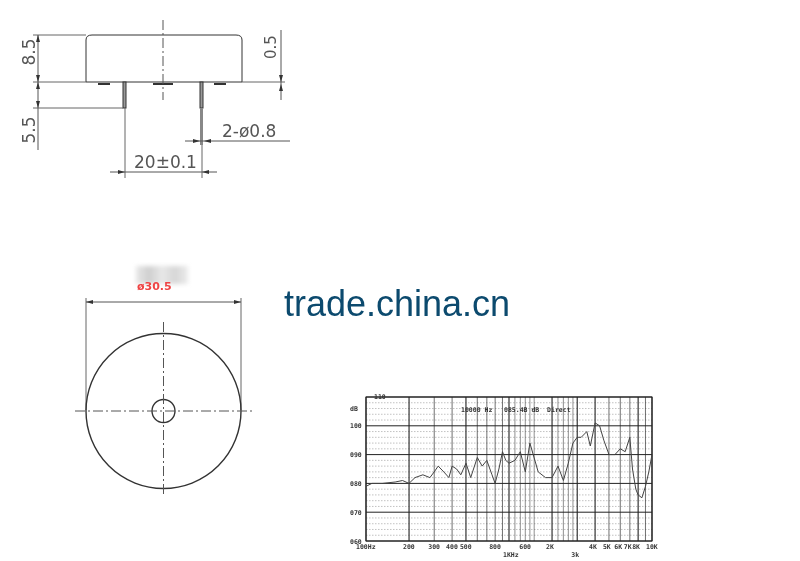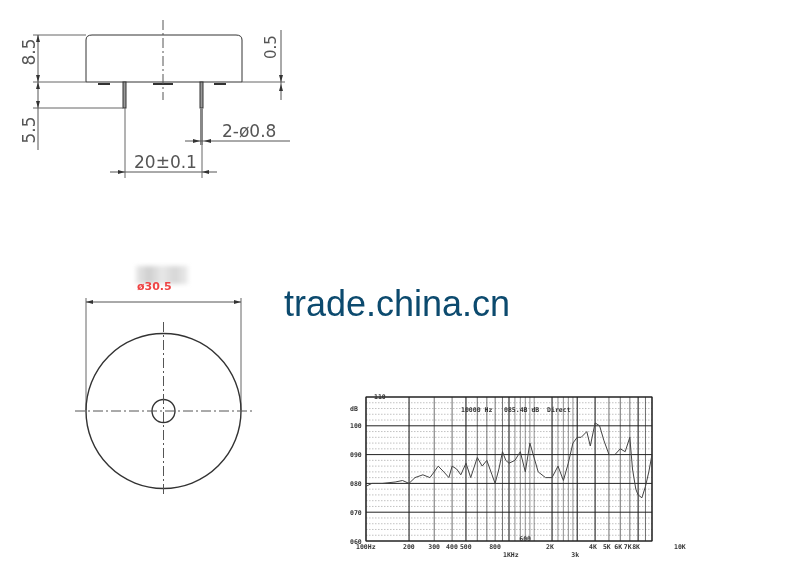--- a/index.html
+++ b/index.html
@@ -151,25 +151,25 @@
   <div class="chart-lbl" style="left:20px;top:95px;">080</div>
   <div class="chart-lbl" style="left:20px;top:124px;">070</div>
   <div class="chart-lbl" style="left:20px;top:153px;">060</div>
   <div class="chart-lbl" style="left:131px;top:21px;white-space:pre;">10000 Hz   085.4B dB  Direct</div>
   <div id="xticks">
       <div class="chart-lbl" style="left: 26px; top: 158px;">100Hz</div>
       <div class="chart-lbl" style="left: 73.0473px; top: 158px;">200</div>
       <div class="chart-lbl" style="left: 98.2283px; top: 158px;">300</div>
       <div class="chart-lbl" style="left: 116.095px; top: 158px;">400</div>
       <div class="chart-lbl" style="left: 129.953px; top: 158px;">500</div>
-      <div class="chart-lbl" style="left: 141.276px; top: 150px; padding-left: 48px;">600</div>
+      <div class="chart-lbl" style="left: 141.276px; top: 158px; padding-left: 48px;">600</div>
       <div class="chart-lbl" style="left: 159.142px; top: 158px;">800</div>
       <div class="chart-lbl" style="left: 173px; top: 158px; margin-top: 8px;">1KHz</div>
       <div class="chart-lbl" style="left: 216.047px; top: 158px;">2K</div>
       <div class="chart-lbl" style="left: 241.228px; top: 158px; margin-top: 8px;">3k</div>
       <div class="chart-lbl" style="left: 259.095px; top: 158px;">4K</div>
       <div class="chart-lbl" style="left: 272.953px; top: 158px;">5K</div>
       <div class="chart-lbl" style="left: 284.276px; top: 158px;">6K</div>
       <div class="chart-lbl" style="left: 293.849px; top: 158px;">7K</div>
       <div class="chart-lbl" style="left: 302.142px; top: 158px;">8K</div>
-      <div class="chart-lbl" style="left: 316px; top: 158px; margin-left: 28px;">10K</div>
+      <div class="chart-lbl" style="left: 316px; top: 158px;">10K</div>
     </div>
 </div>
 
 </body></html>

